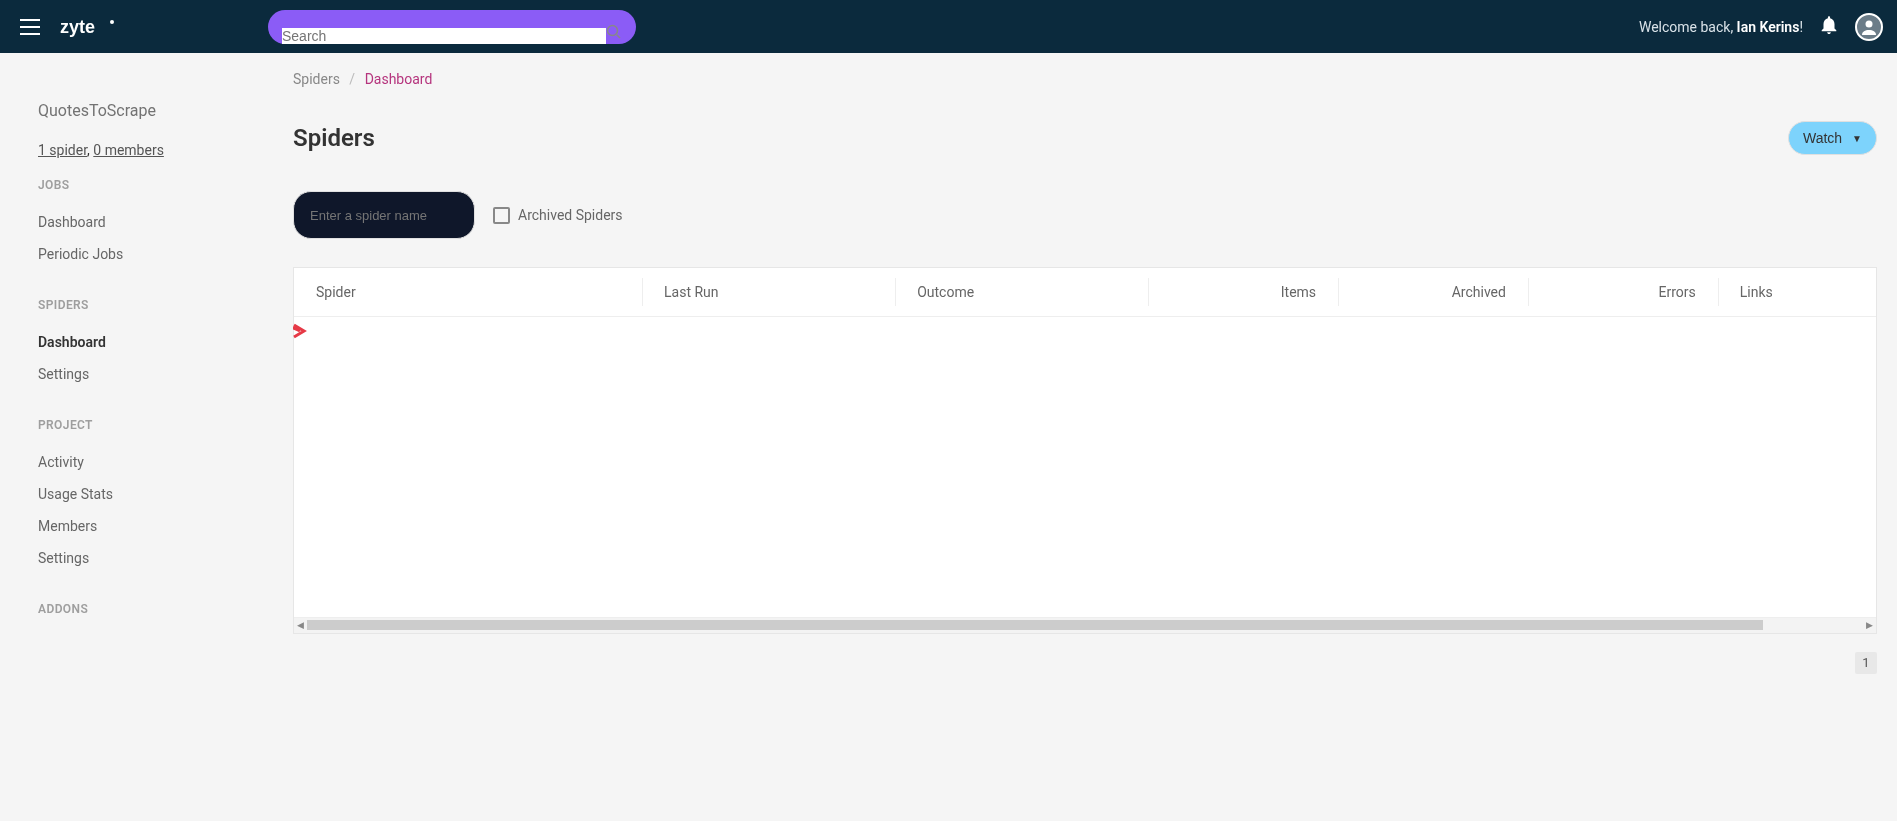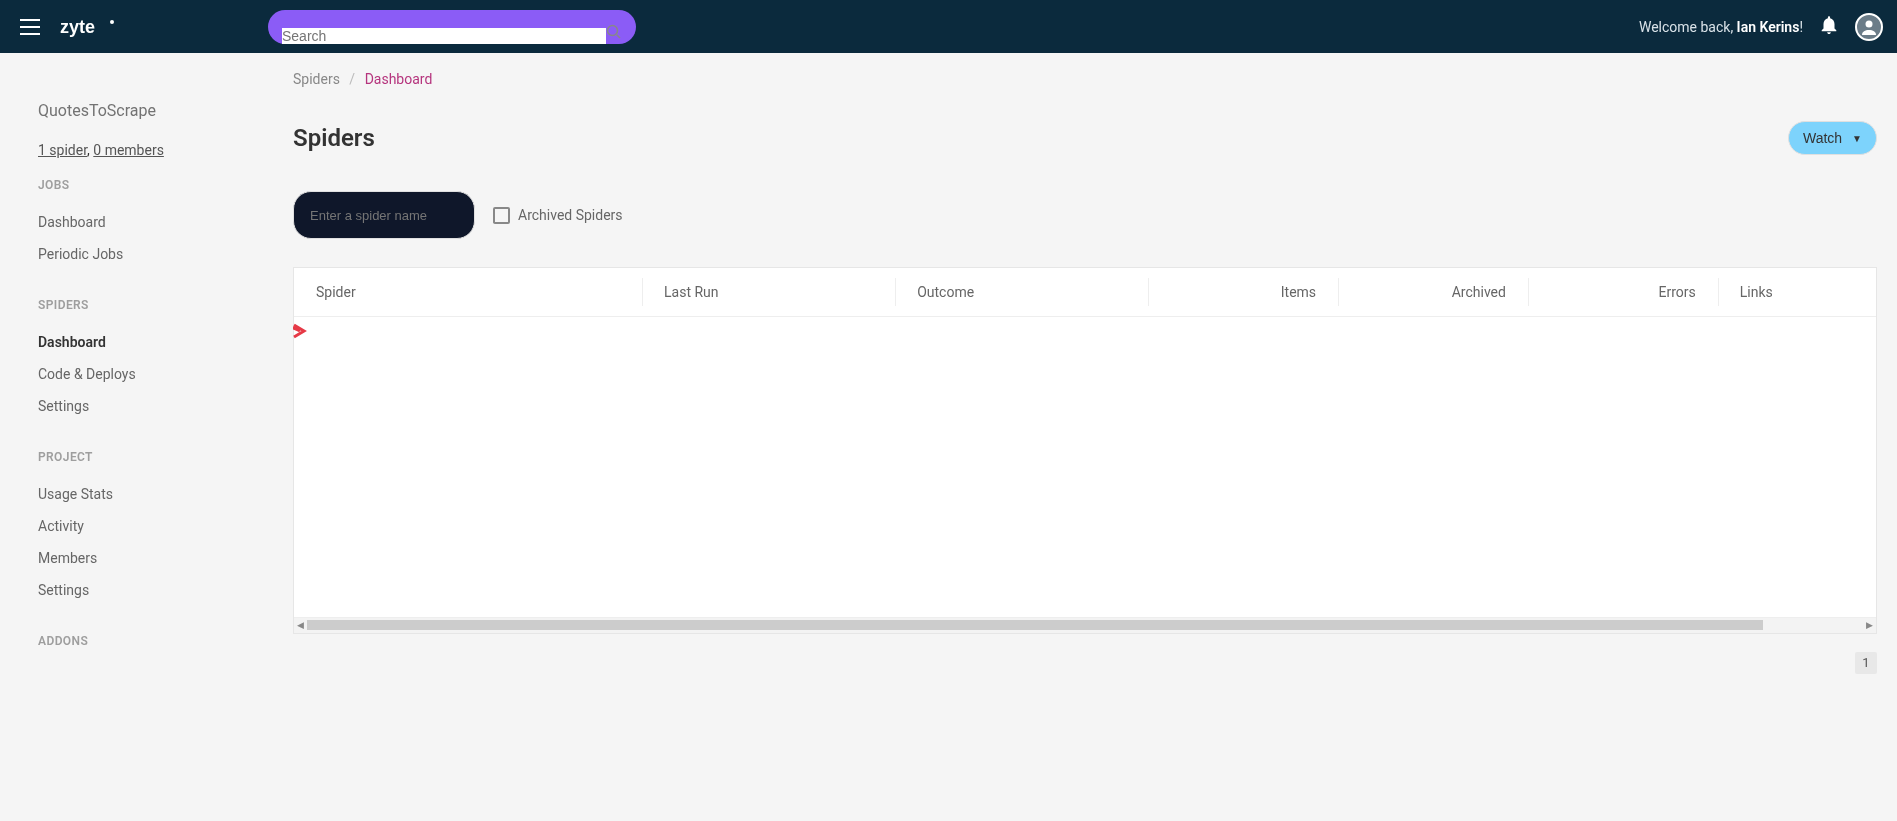--- a/index.html
+++ b/index.html
@@ -122,28 +122,27 @@
 
     <div class="nav-group">
       <div class="nav-section">JOBS</div>
       <a class="nav-item">Dashboard</a>
       <a class="nav-item">Periodic Jobs</a>
     </div>
 
     <div class="nav-group">
       <div class="nav-section">SPIDERS</div>
       <a class="nav-item active">Dashboard</a>
-      <a class="nav-item">Code &amp; Deploys</a>
       <a class="nav-item">Settings</a>
     </div>
 
     <div class="nav-group">
       <div class="nav-section">PROJECT</div>
+      <a class="nav-item">Activity</a>
       <a class="nav-item">Usage Stats</a>
-      <a class="nav-item">Activity</a>
       <a class="nav-item">Members</a>
       <a class="nav-item">Settings</a>
     </div>
 
     <div class="nav-group">
       <div class="nav-section">ADDONS</div>
     </div>
   </aside>
 
   <main class="main">

